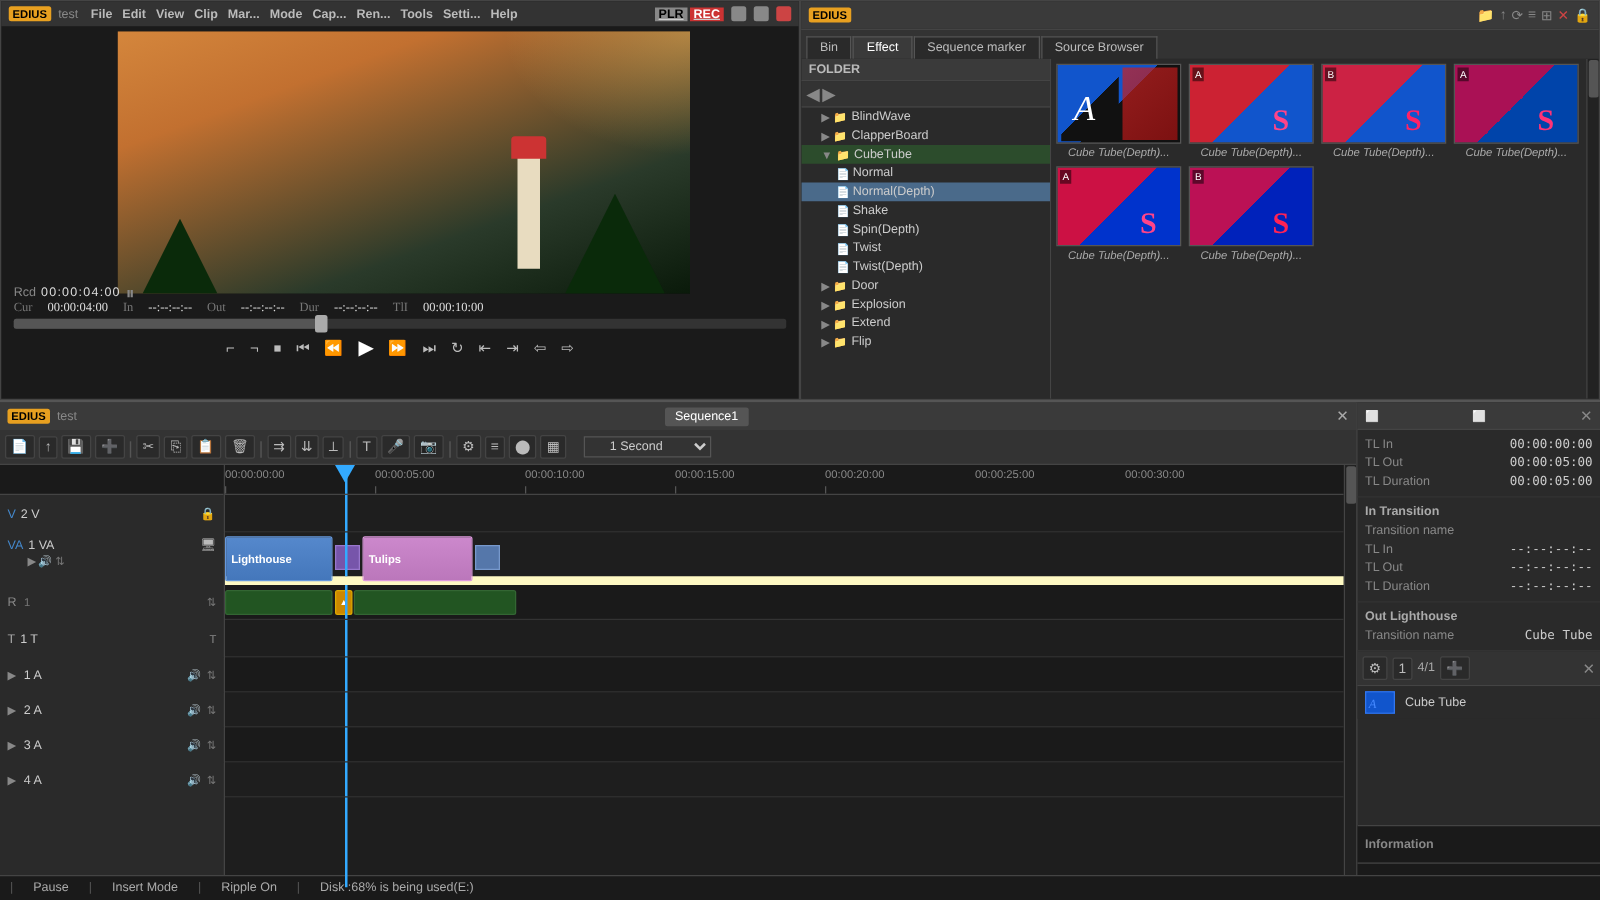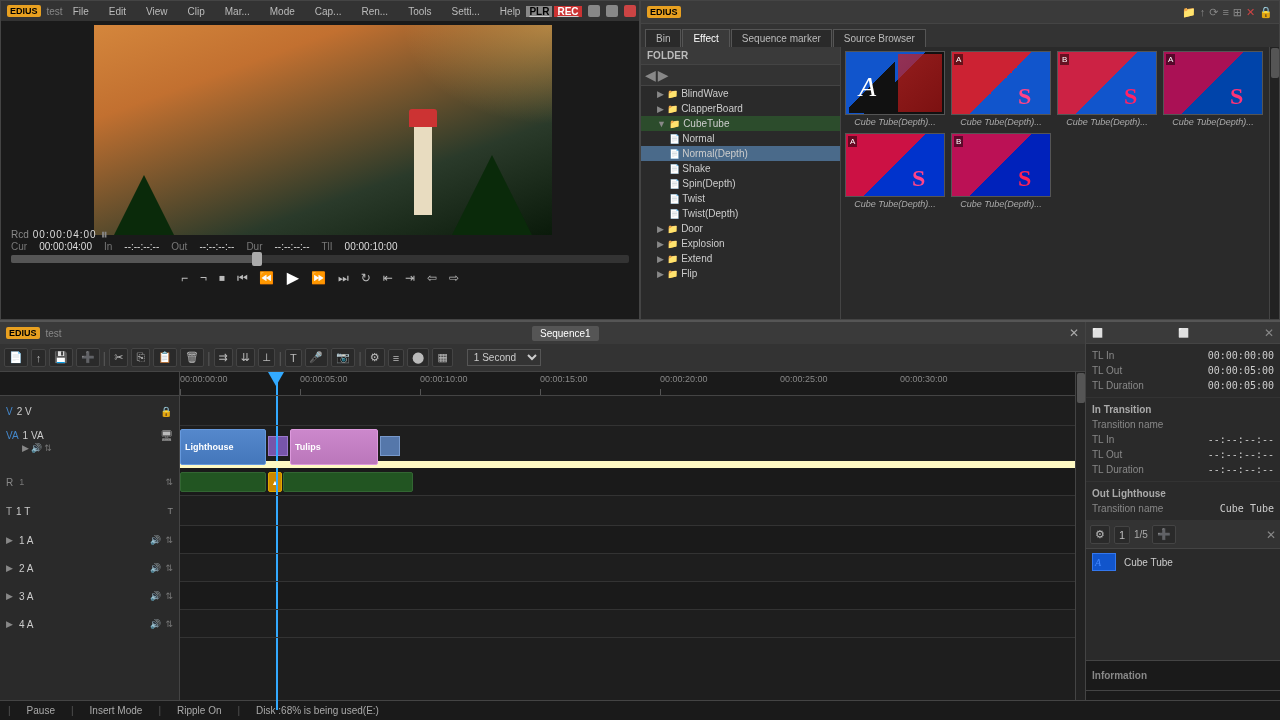--- a/index.html
+++ b/index.html
@@ -5,26 +5,26 @@
     * { margin: 0; padding: 0; box-sizing: border-box; }
     body { width: 1280px; height: 720px; overflow: hidden; background: #2a2a2a; font-family: 'Segoe UI', Arial, sans-serif; font-size: 11px; color: #ccc; }
 
     
     .top-area { display: flex; width: 1280px; height: 320px; }
 
     
     .preview-window { width: 640px; height: 320px; background: #1a1a1a; border: 1px solid #444; position: relative; }
     .preview-titlebar { height: 20px; background: #333; display: flex; align-items: center; padding: 0 6px; gap: 6px; font-size: 10px; }
     .preview-logo { background: #e8a020; color: #000; font-weight: bold; font-size: 9px; padding: 1px 3px; border-radius: 2px; }
-    .preview-menuitems { display: flex; gap: 20px; color: #bbb; font-size: 10px; margin-left: 4px; }
+    .preview-menuitems { display: flex; gap: 8px; color: #bbb; font-size: 10px; margin-left: 4px; font-weight: bold; }
     .preview-rcd { position: absolute; top: 225px; left: 10px; color: #bbb; font-size: 10px; display: flex; align-items: center; gap: 4px; }
     .rcd-label { color: #888; }
     .rcd-time { color: #ddd; letter-spacing: 1px; }
     .pause-btn { color: #888; font-size: 14px; }
-    .timecode-row { position: absolute; top: 240px; left: 10px; right: 10px; display: flex; gap: 12px; font-size: 10px; color: #aaa; }
+    .timecode-row { position: absolute; top: 240px; left: 10px; right: 10px; display: flex; gap: 12px; font-size: 10px; color: #aaa; font-family: Liberation Serif, serif; }
     .tc-label { color: #777; }
     .tc-val { color: #ddd; }
     .transport-btn { color: #bbb; font-size: 12px; cursor: pointer; padding: 2px; }
     .transport-btn.play { color: #fff; font-size: 16px; }
 
     
     .effects-window { width: 640px; height: 320px; background: #2a2a2a; border: 1px solid #444; display: flex; flex-direction: column; }
     .effects-titlebar { height: 22px; background: #3a3a3a; display: flex; align-items: center; padding: 0 6px; gap: 6px; font-size: 10px; justify-content: space-between; }
     .effects-body { display: flex; flex: 1; overflow: hidden; }
     .effects-folder { width: 200px; background: #2a2a2a; border-right: 1px solid #444; overflow-y: auto; }
@@ -43,21 +43,21 @@
     .effects-tabs { height: 24px; background: #333; display: flex; align-items: flex-end; gap: 1px; padding: 0 4px; border-top: 1px solid #444; }
     .effects-tab { padding: 3px 10px; background: #2a2a2a; border: 1px solid #555; border-bottom: none; font-size: 10px; color: #bbb; cursor: pointer; }
     .effects-tab.active { background: #3a3a3a; color: #fff; }
     .scroll-v { width: 10px; background: #222; border-left: 1px solid #444; }
     .scroll-thumb { width: 8px; height: 30px; background: #555; margin: 1px auto; border-radius: 2px; }
     .timeline-main { flex: 1; display: flex; flex-direction: column; }
     .timeline-titlebar { height: 22px; background: #3a3a3a; display: flex; align-items: center; padding: 0 6px; gap: 4px; justify-content: space-between; }
     .tl-seq { padding: 2px 8px; background: #555; color: #fff; font-size: 10px; border-radius: 2px; }
     .timeline-toolbar { height: 28px; background: #333; display: flex; align-items: center; padding: 0 4px; gap: 3px; border-bottom: 1px solid #444; }
     .tl-btn { color: #bbb; font-size: 11px; padding: 2px 4px; cursor: pointer; background: #2a2a2a; border: 1px solid #444; border-radius: 2px; }
-    .tl-select { background: #333; border: 1px solid #555; color: #ccc; font-size: 10px; padding: 1px 2px; }
+    .tl-select { background: #333; border: 1px solid #555; color: #ccc; font-size: 10px; padding: 1px 16px; }
     .track-labels { width: 180px; background: #2a2a2a; border-right: 1px solid #444; overflow: hidden; flex-shrink: 0; }
     .timeline-ruler { height: 24px; background: #1a1a1a; border-bottom: 1px solid #444; display: flex; align-items: center; padding: 0 0px; position: relative; overflow: hidden; }
     .track-label { width: 180px; height: 100%; background: #2a2a2a; border-right: 1px solid #444; display: flex; align-items: center; padding: 0 6px; gap: 4px; font-size: 10px; color: #bbb; flex-shrink: 0; }
     .track-clip { position: absolute; height: 28px; top: 1px; border-radius: 2px; display: flex; align-items: center; padding: 0 4px; font-size: 9px; font-weight: bold; overflow: hidden; white-space: nowrap; }
     .clip-video { background: linear-gradient(180deg, #5588cc 0%, #4477bb 100%); color: #fff; border: 1px solid #6699dd; }
     .clip-tulips { background: linear-gradient(180deg, #cc88cc 0%, #bb77bb 100%); color: #fff; border: 1px solid #dd99dd; }
 
     
     .info-panel { width: 195px; background: #2a2a2a; border-left: 1px solid #444; display: flex; flex-direction: column; }
     .info-section { padding: 4px 6px; border-bottom: 1px solid #333; }
@@ -630,21 +630,21 @@
         <div style="color:#aaa; font-size:10px; font-weight:bold; padding:2px 0;">Out Lighthouse</div>
         <div class="info-row">
           <span class="info-label">Transition name</span>
           <span class="info-value">Cube Tube</span>
         </div>
       </div>
 
       <div class="info-toolbar">
         <span class="tl-btn">⚙</span>
         <span class="tl-btn">1</span>
-        <span class="info-pagination">1/5</span>
+        <span class="info-pagination">4/1</span>
         <span class="tl-btn">➕</span>
         <span class="info-close" style="margin-left:auto;">✕</span>
       </div>
 
       <div class="info-cube-tube">
         <div class="cube-tube-icon">
           <svg width="20" height="16" viewBox="0 0 20 16">
               <rect x="0" y="0" width="20" height="16" fill="#1155cc"></rect>
               <text x="1" y="12" font-family="serif" font-size="10" fill="#4488ff" font-style="italic">A</text>
             </svg>

